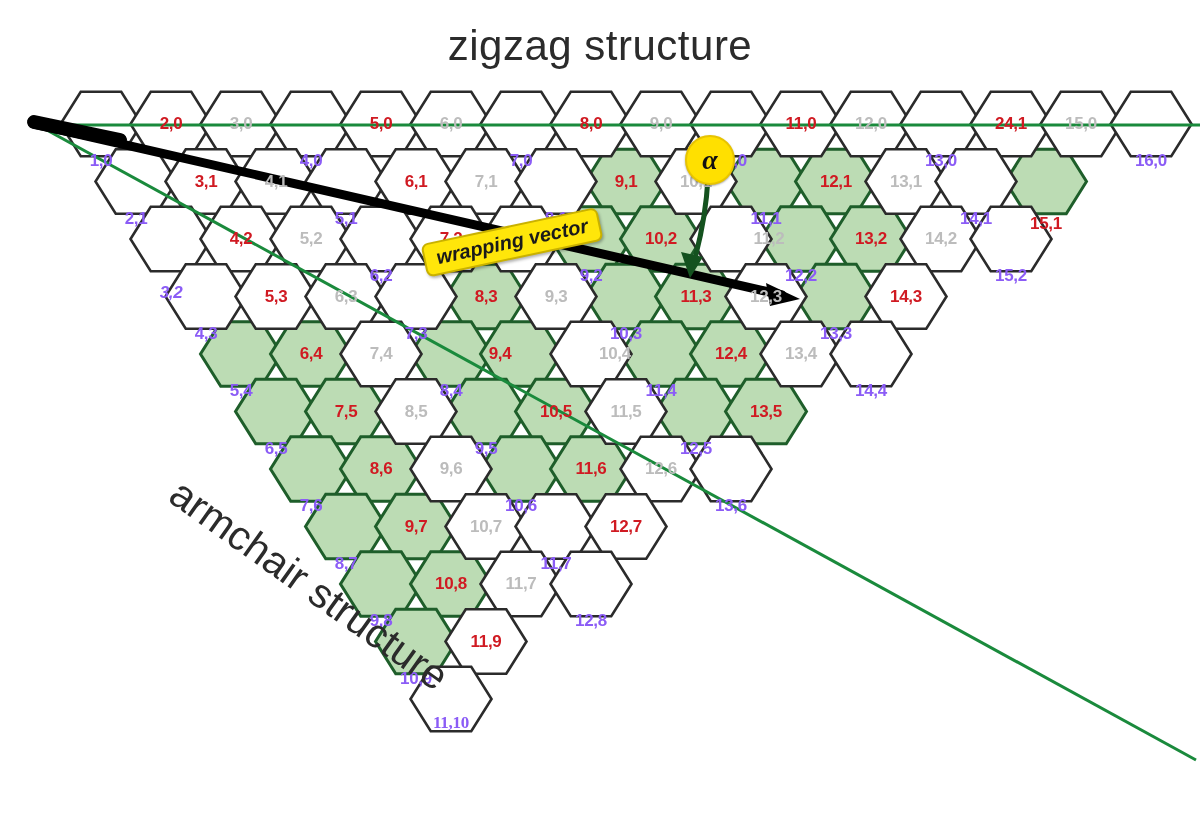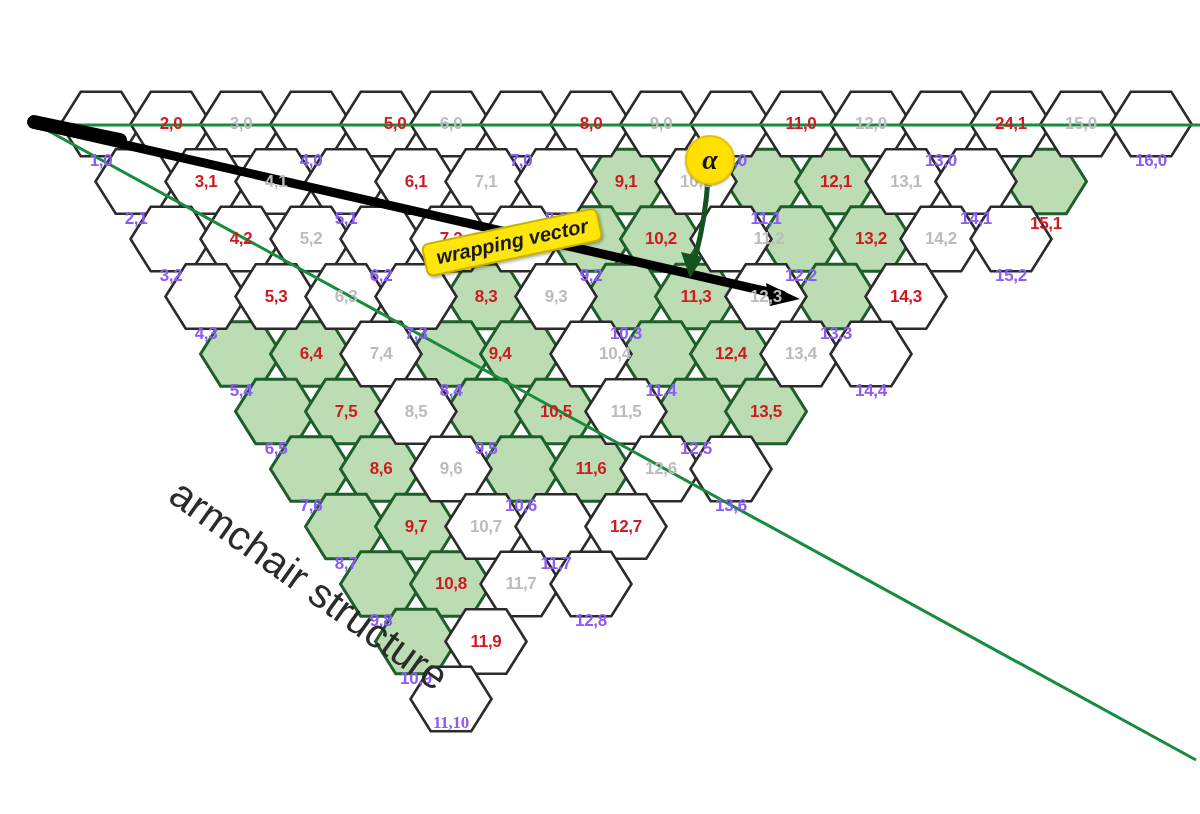--- a/index.html
+++ b/index.html
@@ -176,21 +176,21 @@
       <path d="M 708 178 C 706 215 700 240 694 262" fill="none" stroke="#14521f" stroke-width="5" stroke-linecap="round"></path>
       <polygon points="690,278 681,252 703,257" fill="#14521f"></polygon>
     </g>
   </svg>
 
   <div id="labels">
       <div class="hexlabel c-blue" style="left: 101px; top: 124px;">1,0</div>
       <div class="hexlabel c-red" style="left: 171px; top: 124px;">2,0</div>
       <div class="hexlabel c-gray" style="left: 241px; top: 124px;">3,0</div>
       <div class="hexlabel c-blue" style="left: 311px; top: 124px;">4,0</div>
-      <div class="hexlabel c-red" style="left: 395px; top: 124px;">5,0</div>
+      <div class="hexlabel c-red" style="left: 381px; top: 124px;">5,0</div>
       <div class="hexlabel c-gray" style="left: 451px; top: 124px;">6,0</div>
       <div class="hexlabel c-blue" style="left: 521px; top: 124px;">7,0</div>
       <div class="hexlabel c-red" style="left: 591px; top: 124px;">8,0</div>
       <div class="hexlabel c-gray" style="left: 661px; top: 124px;">9,0</div>
       <div class="hexlabel c-blue" style="left: 731px; top: 124px;">10,0</div>
       <div class="hexlabel c-red" style="left: 801px; top: 124px;">11,0</div>
       <div class="hexlabel c-gray" style="left: 871px; top: 124px;">12,0</div>
       <div class="hexlabel c-blue" style="left: 941px; top: 124px;">13,0</div>
       <div class="hexlabel c-red" style="left: 1011px; top: 124px;">24,1</div>
       <div class="hexlabel c-gray" style="left: 1081px; top: 124px;">15,0</div>
@@ -202,21 +202,21 @@
       <div class="hexlabel c-red" style="left: 416px; top: 181.5px;">6,1</div>
       <div class="hexlabel c-gray" style="left: 486px; top: 181.5px;">7,1</div>
       <div class="hexlabel c-blue" style="left: 556px; top: 181.5px;">8,1</div>
       <div class="hexlabel c-red" style="left: 626px; top: 181.5px;">9,1</div>
       <div class="hexlabel c-gray" style="left: 696px; top: 181.5px;">10,1</div>
       <div class="hexlabel c-blue" style="left: 766px; top: 181.5px;">11,1</div>
       <div class="hexlabel c-red" style="left: 836px; top: 181.5px;">12,1</div>
       <div class="hexlabel c-gray" style="left: 906px; top: 181.5px;">13,1</div>
       <div class="hexlabel c-blue" style="left: 976px; top: 181.5px;">14,1</div>
       <div class="hexlabel c-red" style="left: 1046px; top: 181.5px; margin-top: 42px;">15,1</div>
-      <div class="hexlabel c-blue" style="left: 171px; top: 239px;">3,2</div>
+      <div class="hexlabel c-blue" style="left: 171px; top: 256px; font-style: italic;">3,2</div>
       <div class="hexlabel c-red" style="left: 241px; top: 239px;">4,2</div>
       <div class="hexlabel c-gray" style="left: 311px; top: 239px;">5,2</div>
       <div class="hexlabel c-blue" style="left: 381px; top: 239px;">6,2</div>
       <div class="hexlabel c-red" style="left: 451px; top: 239px;">7,2</div>
       <div class="hexlabel c-gray" style="left: 521px; top: 239px;">8,2</div>
       <div class="hexlabel c-blue" style="left: 591px; top: 239px;">9,2</div>
       <div class="hexlabel c-red" style="left: 661px; top: 239px;">10,2</div>
       <div class="hexlabel c-gray" style="left: 769px; top: 239px;">11,2</div>
       <div class="hexlabel c-blue" style="left: 801px; top: 239px;">12,2</div>
       <div class="hexlabel c-red" style="left: 871px; top: 239px;">13,2</div>
@@ -265,20 +265,21 @@
       <div class="hexlabel c-red" style="left: 626px; top: 526.5px;">12,7</div>
       <div class="hexlabel c-blue" style="left: 381px; top: 584px;">9,8</div>
       <div class="hexlabel c-red" style="left: 451px; top: 584px;">10,8</div>
       <div class="hexlabel c-gray" style="left: 521px; top: 584px;">11,7</div>
       <div class="hexlabel c-blue" style="left: 591px; top: 584px;">12,8</div>
       <div class="hexlabel c-blue" style="left: 416px; top: 641.5px;">10,9</div>
       <div class="hexlabel c-red" style="left: 486px; top: 641.5px;">11,9</div>
       <div class="hexlabel c-blue" style="left: 451px; top: 686px; font-family: Liberation Serif, serif;">11,10</div>
     </div>
 
+  <div class="title" id="zigzag-title">zigzag structure</div>
 
   <div class="title" id="armchair-title">armchair structure</div>
 
   <div id="alpha-badge">α</div>
 
   <div id="wrapping-vector-label">wrapping vector</div>
 
 </div>
 
 </body></html>

